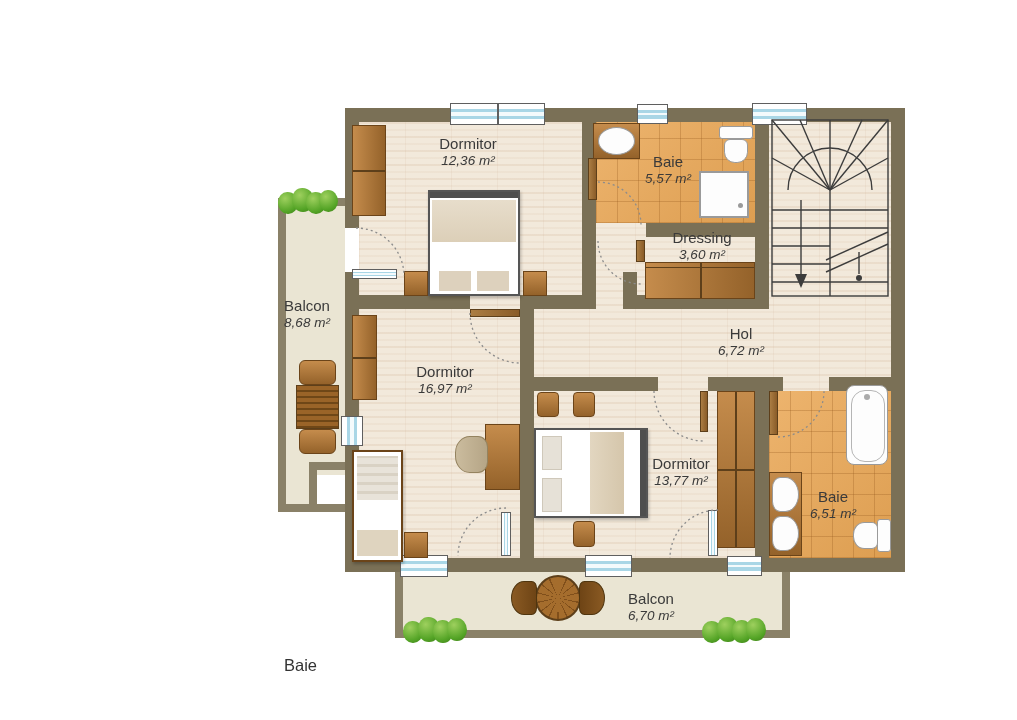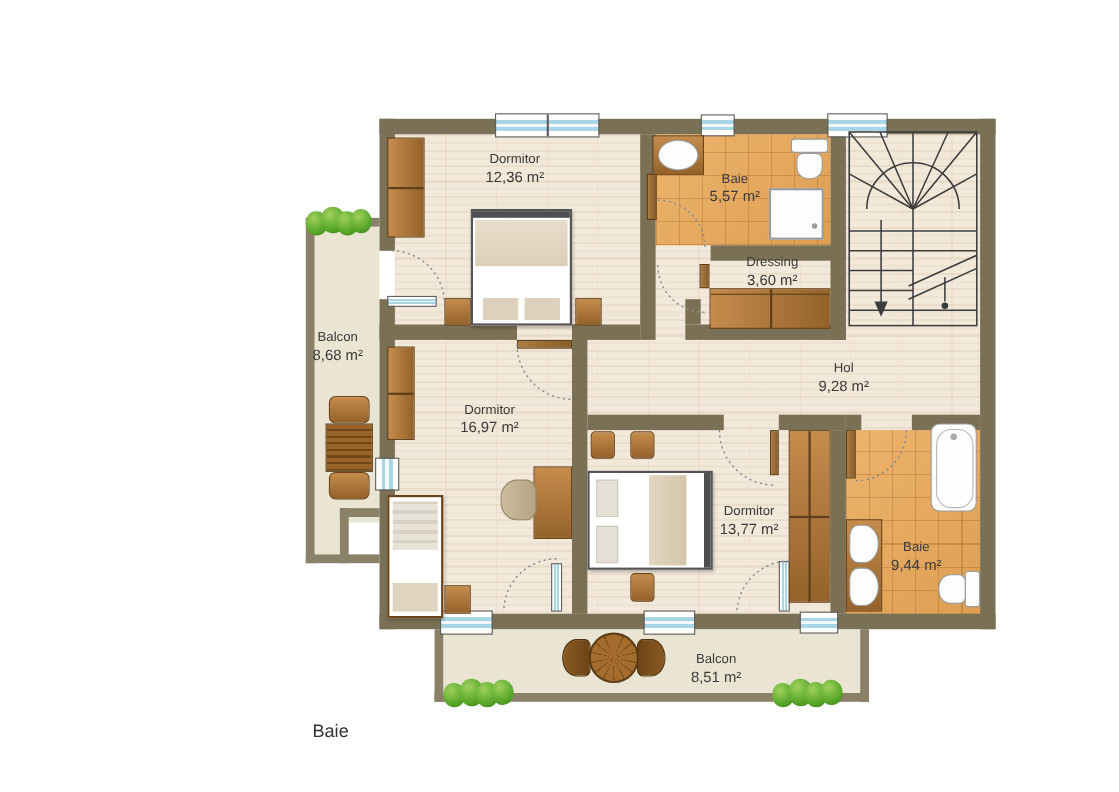--- a/index.html
+++ b/index.html
@@ -26,22 +26,22 @@
   .wood{position:absolute;background:linear-gradient(90deg,#c58c4c,#94622a);
         border:1px solid #6b4419;box-sizing:border-box;}
   .woodv{position:absolute;background:linear-gradient(180deg,#c58c4c,#94622a);
         border:1px solid #6b4419;box-sizing:border-box;}
   .wood i,.woodv i{position:absolute;background:#5d3f1a;}
   .leaf{position:absolute;background:linear-gradient(90deg,#ab7d43,#8a5c28);
         border:1px solid #5d3f1a;box-sizing:border-box;}
   .white-fix{position:absolute;background:#fdfdfd;border:1px solid #9a9a9a;box-sizing:border-box;}
   .room-label{position:absolute;transform:translate(-50%,-50%);text-align:center;
         color:#3a3a3a;white-space:nowrap;z-index:40;}
-  .room-label .rname{font-size:12px;line-height:18px;}
-  .room-label .area{font-size:13.5px;line-height:16px;}
+  .room-label .rname{font-size:15px;line-height:18px;}
+  .room-label .area{font-size:13.5px;line-height:16px;font-style:italic;}
   .bush b{position:absolute;border-radius:47% 53% 50% 50%;
         background:radial-gradient(circle at 35% 30%,#9ed05e,#54a426 65%,#3c7d18);}
   .overlay{position:absolute;left:0;top:0;z-index:30;pointer-events:none;}
   #watermark{position:absolute;left:362px;top:332px;width:548px;height:92px;z-index:25;
         opacity:.12;display:flex;align-items:center;gap:14px;pointer-events:none;}
   #watermark .wm-text{font-size:62px;color:#8a8a8a;letter-spacing:4px;}
   #etaj{position:absolute;left:284px;top:656px;font-size:16.5px;color:#333;z-index:40;}
   .bed-frame{position:absolute;border:2px solid #555;background:#fff;box-sizing:border-box;
         box-shadow:1px 2px 3px rgba(0,0,0,.25);}
 </style>
@@ -234,39 +234,39 @@
     <div class="area">12,36 m²</div>
   </div>
   <div class="room-label" style="left:668px;top:170px;">
     <div class="rname">Baie</div>
     <div class="area">5,57 m²</div>
   </div>
   <div class="room-label" style="left:702px;top:246px;">
     <div class="rname">Dressing</div>
     <div class="area">3,60 m²</div>
   </div>
-  <div class="room-label" style="left:767px;top:342px;">
+  <div class="room-label" style="left:741px;top:342px;">
     <div class="rname">Hol</div>
-    <div class="area">9,28 m²</div>
+    <div class="area">6,72 m²</div>
   </div>
   <div class="room-label" style="left:307px;top:314px;">
     <div class="rname">Balcon</div>
     <div class="area">8,68 m²</div>
   </div>
   <div class="room-label" style="left:445px;top:380px;">
     <div class="rname">Dormitor</div>
     <div class="area">16,97 m²</div>
   </div>
   <div class="room-label" style="left:681px;top:472px;">
     <div class="rname">Dormitor</div>
     <div class="area">13,77 m²</div>
   </div>
   <div class="room-label" style="left:833px;top:505px;">
     <div class="rname">Baie</div>
-    <div class="area">9,44 m²</div>
+    <div class="area">6,51 m²</div>
   </div>
   <div class="room-label" style="left:651px;top:607px;">
     <div class="rname">Balcon</div>
-    <div class="area">8,51 m²</div>
+    <div class="area">6,70 m²</div>
   </div>
 
   <div id="etaj">Baie</div>
 </div>
 
 </body></html>

